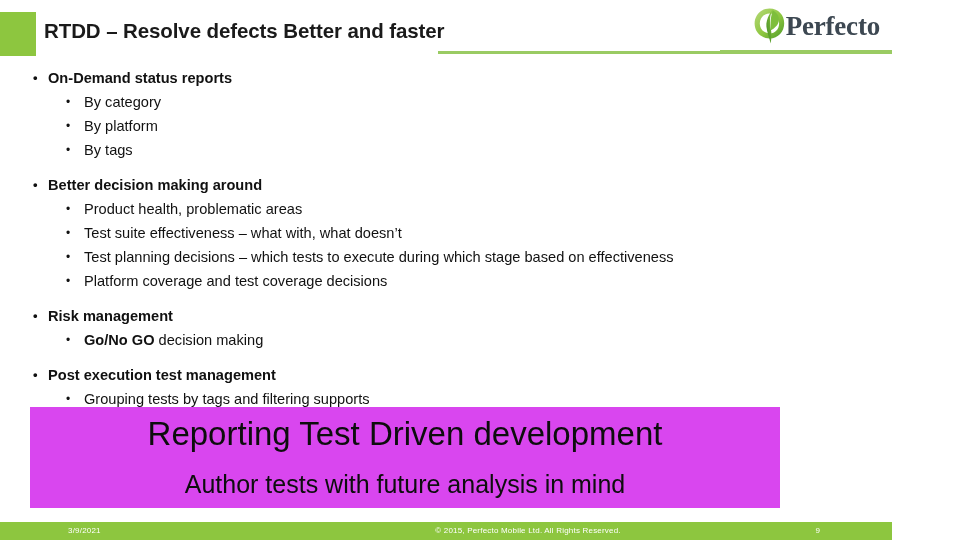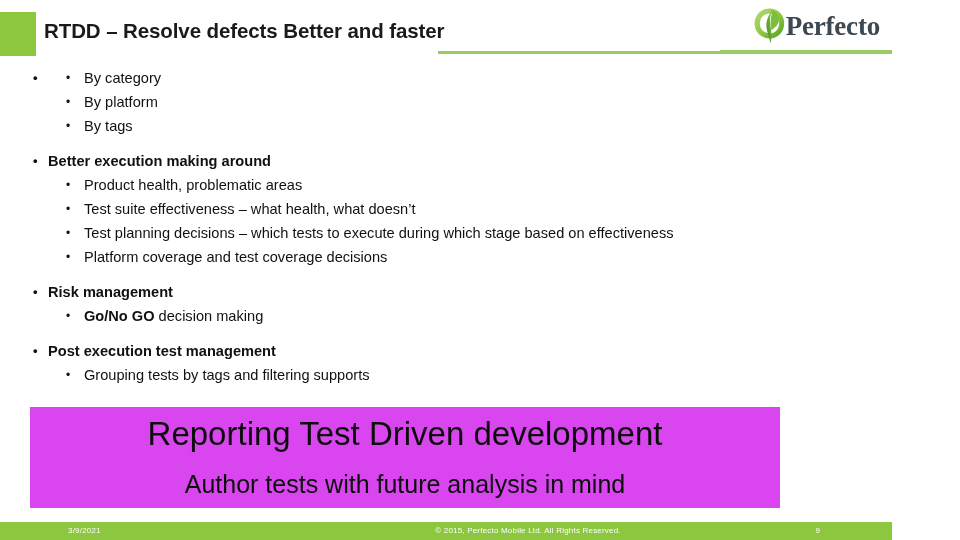--- a/index.html
+++ b/index.html
@@ -222,49 +222,50 @@
       </svg>
     </span>
     <span class="logo-word">Perfecto</span>
   </div>
 
   <div class="body-content">
 
     <div class="bgroup">
       <div class="l1">
         <span class="bullet-dot">•</span>
+        <span>On-Demand status reports</span>
       </div>
       <div class="l2">
         <span class="bullet-dot">•</span>
         <span>By category</span>
       </div>
       <div class="l2">
         <span class="bullet-dot">•</span>
         <span>By platform</span>
       </div>
       <div class="l2">
         <span class="bullet-dot">•</span>
         <span>By tags</span>
       </div>
     </div>
 
     <div class="spacer-md"></div>
 
     <div class="bgroup">
       <div class="l1">
         <span class="bullet-dot">•</span>
-        <span>Better execution making around</span>
+        <span>Better decision making around</span>
       </div>
       <div class="l2">
         <span class="bullet-dot">•</span>
         <span>Product health, problematic areas</span>
       </div>
       <div class="l2">
         <span class="bullet-dot">•</span>
-        <span>Test suite effectiveness – what health, what doesn’t</span>
+        <span>Test suite effectiveness – what with, what doesn’t</span>
       </div>
       <div class="l2">
         <span class="bullet-dot">•</span>
         <span>Test planning decisions – which tests to execute during which stage based on effectiveness</span>
       </div>
       <div class="l2">
         <span class="bullet-dot">•</span>
         <span>Platform coverage and test coverage decisions</span>
       </div>
     </div>

